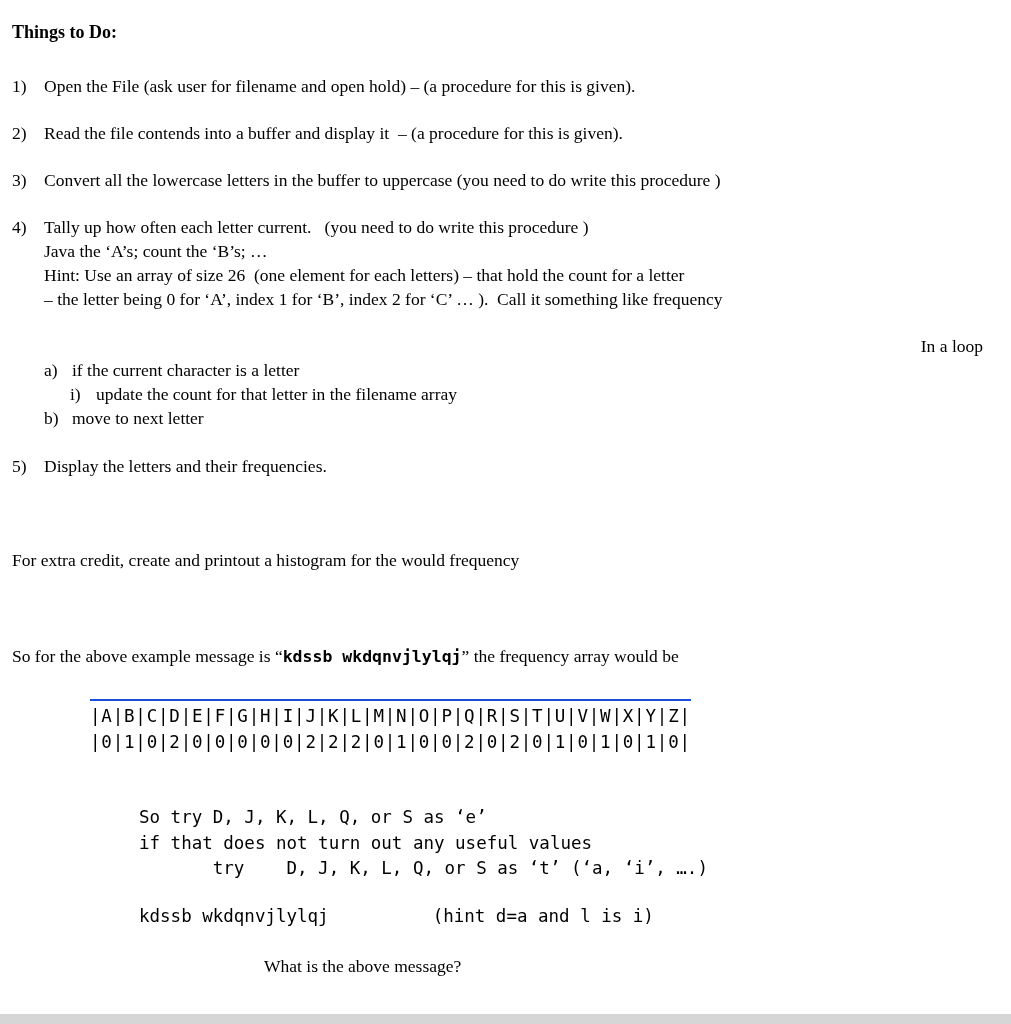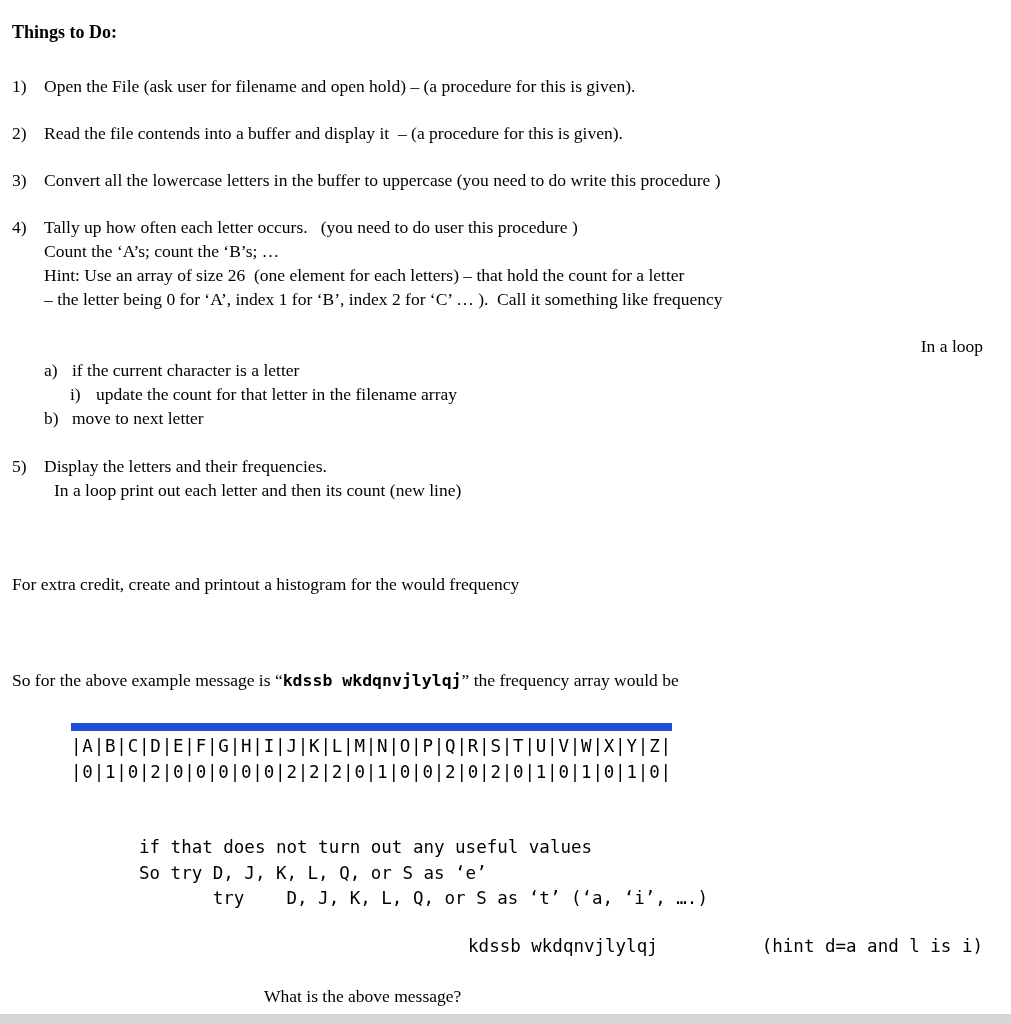--- a/index.html
+++ b/index.html
@@ -52,41 +52,40 @@
   .mono {
     font-family: "DejaVu Sans Mono", monospace;
   }
   .inline-code {
     font-family: "DejaVu Sans Mono", monospace;
     font-weight: bold;
     font-size: 16.5px;
   }
   .freq-table {
     margin-top: 30px;
-    margin-left: 59px;
+    margin-left: 78px;
     display: inline-block;
-    border-top: 8px solid #1d4ed8;
+    border-top: 2px solid #1d4ed8;
     padding-top: 2px;
     font-size: 17.5px;
     line-height: 26px;
     letter-spacing: 0.8px;
   }
   .freq-row { display: block; white-space: pre; }
   .try-block {
     margin-top: 50px;
     margin-left: 127px;
     font-size: 17.5px;
     line-height: 25.5px;
   }
   .try-line { display: block; white-space: pre; }
   .hint-line {
     margin-top: 22px;
     margin-left: 127px;
     font-size: 17.5px;
-    text-align: right;
   }
   .hint-text { margin-left: 104px; }
   .question {
     margin-top: 26px;
     margin-left: 252px;
   }
   .bottom-edge {
     position: absolute;
     left: 0;
     bottom: 0;
@@ -113,22 +112,22 @@
   </div>
 
   <div class="num-item mt-item">
     <span class="t">3)</span>
     <span class="t">Convert all the lowercase letters in the buffer to uppercase (you need to do write this procedure )</span>
   </div>
 
   <div class="num-item mt-item">
     <span class="t">4)</span>
     <span>
-      <div class="t">Tally up how often each letter occurs.   (you need to do user this procedure )</div>
-      <div class="t">Count the ‘A’s; count the ‘B’s; …</div>
+      <div class="t">Tally up how often each letter current.   (you need to do write this procedure )</div>
+      <div class="t">Java the ‘A’s; count the ‘B’s; …</div>
       <div class="t">Hint: Use an array of size 26  (one element for each letters) – that hold the count for a letter</div>
       <div class="t">– the letter being 0 for ‘A’, index 1 for ‘B’, index 2 for ‘C’ … ).  Call it something like frequency</div>
     </span>
   </div>
 
   <div class="loop-block">
     <div class="loop-intro t">In a loop</div>
     <div class="sub-a">
       <span class="t">a)</span>
       <span class="t">if the current character is a letter</span>
@@ -140,38 +139,37 @@
     <div class="sub-b">
       <span class="t">b)</span>
       <span class="t">move to next letter</span>
     </div>
   </div>
 
   <div class="num-item item5">
     <span class="t">5)</span>
     <span>
       <div class="t">Display the letters and their frequencies.</div>
-      <div class="t item5-line2">In a loop print out each letter and then its count (new line)</div>
     </span>
   </div>
 
   <div class="extra t">For extra credit, create and printout a histogram for the would frequency</div>
 
   <div class="example-intro">
     <span class="t">So for the above example message is “</span><span class="inline-code t">kdssb wkdqnvjlylqj</span><span class="t">” the frequency array would be</span>
   </div>
 
   <div class="freq-table mono">
     <span class="freq-row">|A|B|C|D|E|F|G|H|I|J|K|L|M|N|O|P|Q|R|S|T|U|V|W|X|Y|Z|</span>
     <span class="freq-row">|0|1|0|2|0|0|0|0|0|2|2|2|0|1|0|0|2|0|2|0|1|0|1|0|1|0|</span>
   </div>
 
   <div class="try-block mono">
+    <span class="try-line">So try D, J, K, L, Q, or S as ‘e’</span>
     <span class="try-line">if that does not turn out any useful values</span>
-    <span class="try-line">So try D, J, K, L, Q, or S as ‘e’</span>
     <span class="try-line">       try    D, J, K, L, Q, or S as ‘t’ (‘a, ‘i’, ….)</span>
   </div>
 
   <div class="hint-line mono">
     <span class="t">kdssb wkdqnvjlylqj</span><span class="hint-text t">(hint d=a and l is i)</span>
   </div>
 
   <div class="question t">What is the above message?</div>
 
 </div>

